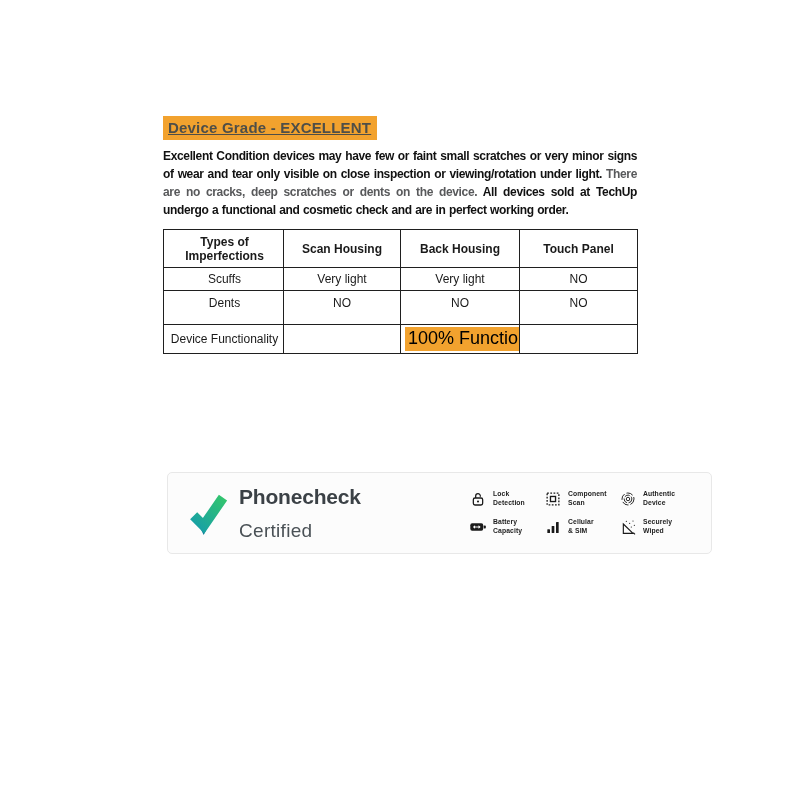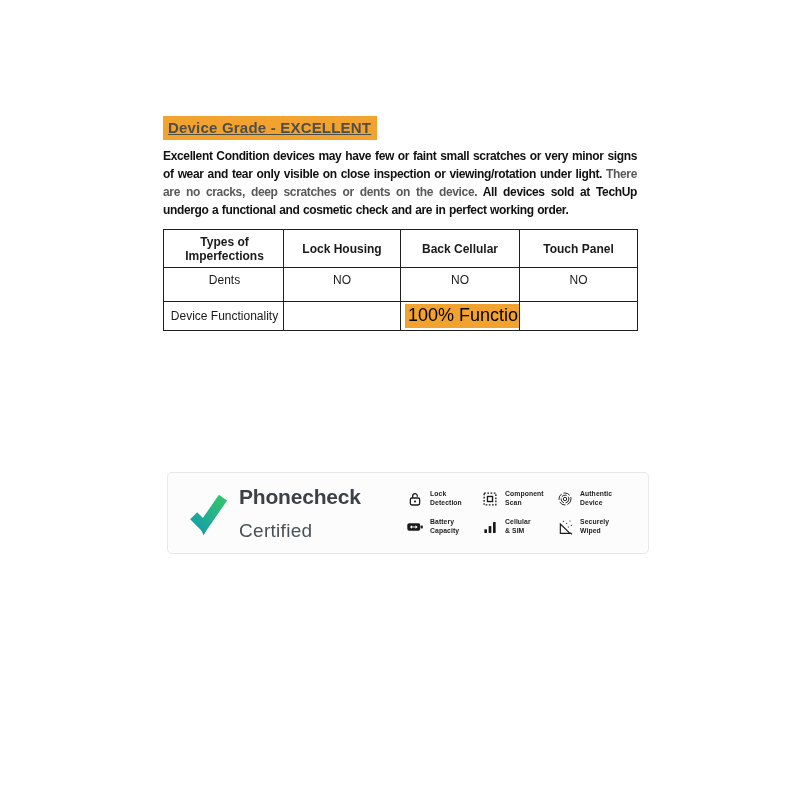--- a/index.html
+++ b/index.html
@@ -69,21 +69,21 @@
     color: #000000;
     font-size: 18px;
     padding: 1px 3px 2px 3px;
     white-space: nowrap;
   }
 
   
   .cert-card {
     position: absolute;
     left: 167px; top: 472px;
-    width: 482px; height: 82px;
+    width: 545px; height: 82px;
     background: #fcfcfc;
     border: 1px solid #e8e8e8;
     border-radius: 5px;
     display: flex;
     align-items: center;
   }
   .logo-wrap { margin-left: 21px; width: 40px; height: 46px; flex: 0 0 auto; }
   .logo-wrap svg { width: 100%; height: 100%; display: block; }
   .brand { margin-left: 10px; line-height: 1; }
   .brand-name {
@@ -128,26 +128,32 @@
     <table class="grade-table">
       <colgroup>
         <col style="width:120px">
           <col style="width:117px">
           <col style="width:119px">
           <col style="width:118px">
       </colgroup>
       <thead>
         <tr class="row-header">
           <th class="cell-label">Types of Imperfections</th>
-          <th>Lock Housing</th>
-          <th>Back Cellular</th>
+          <th>Scan Housing</th>
+          <th>Back Housing</th>
           <th>Touch Panel</th>
         </tr>
       </thead>
       <tbody>
+        <tr class="row-normal">
+          <td class="cell-label">Scuffs</td>
+          <td>Very light</td>
+          <td>Very light</td>
+          <td>NO</td>
+        </tr>
         <tr class="row-dents">
           <td class="cell-label">Dents</td>
           <td>NO</td>
           <td>NO</td>
           <td>NO</td>
         </tr>
         <tr class="row-func">
           <td class="cell-label">Device Functionality</td>
           <td></td>
           <td>

